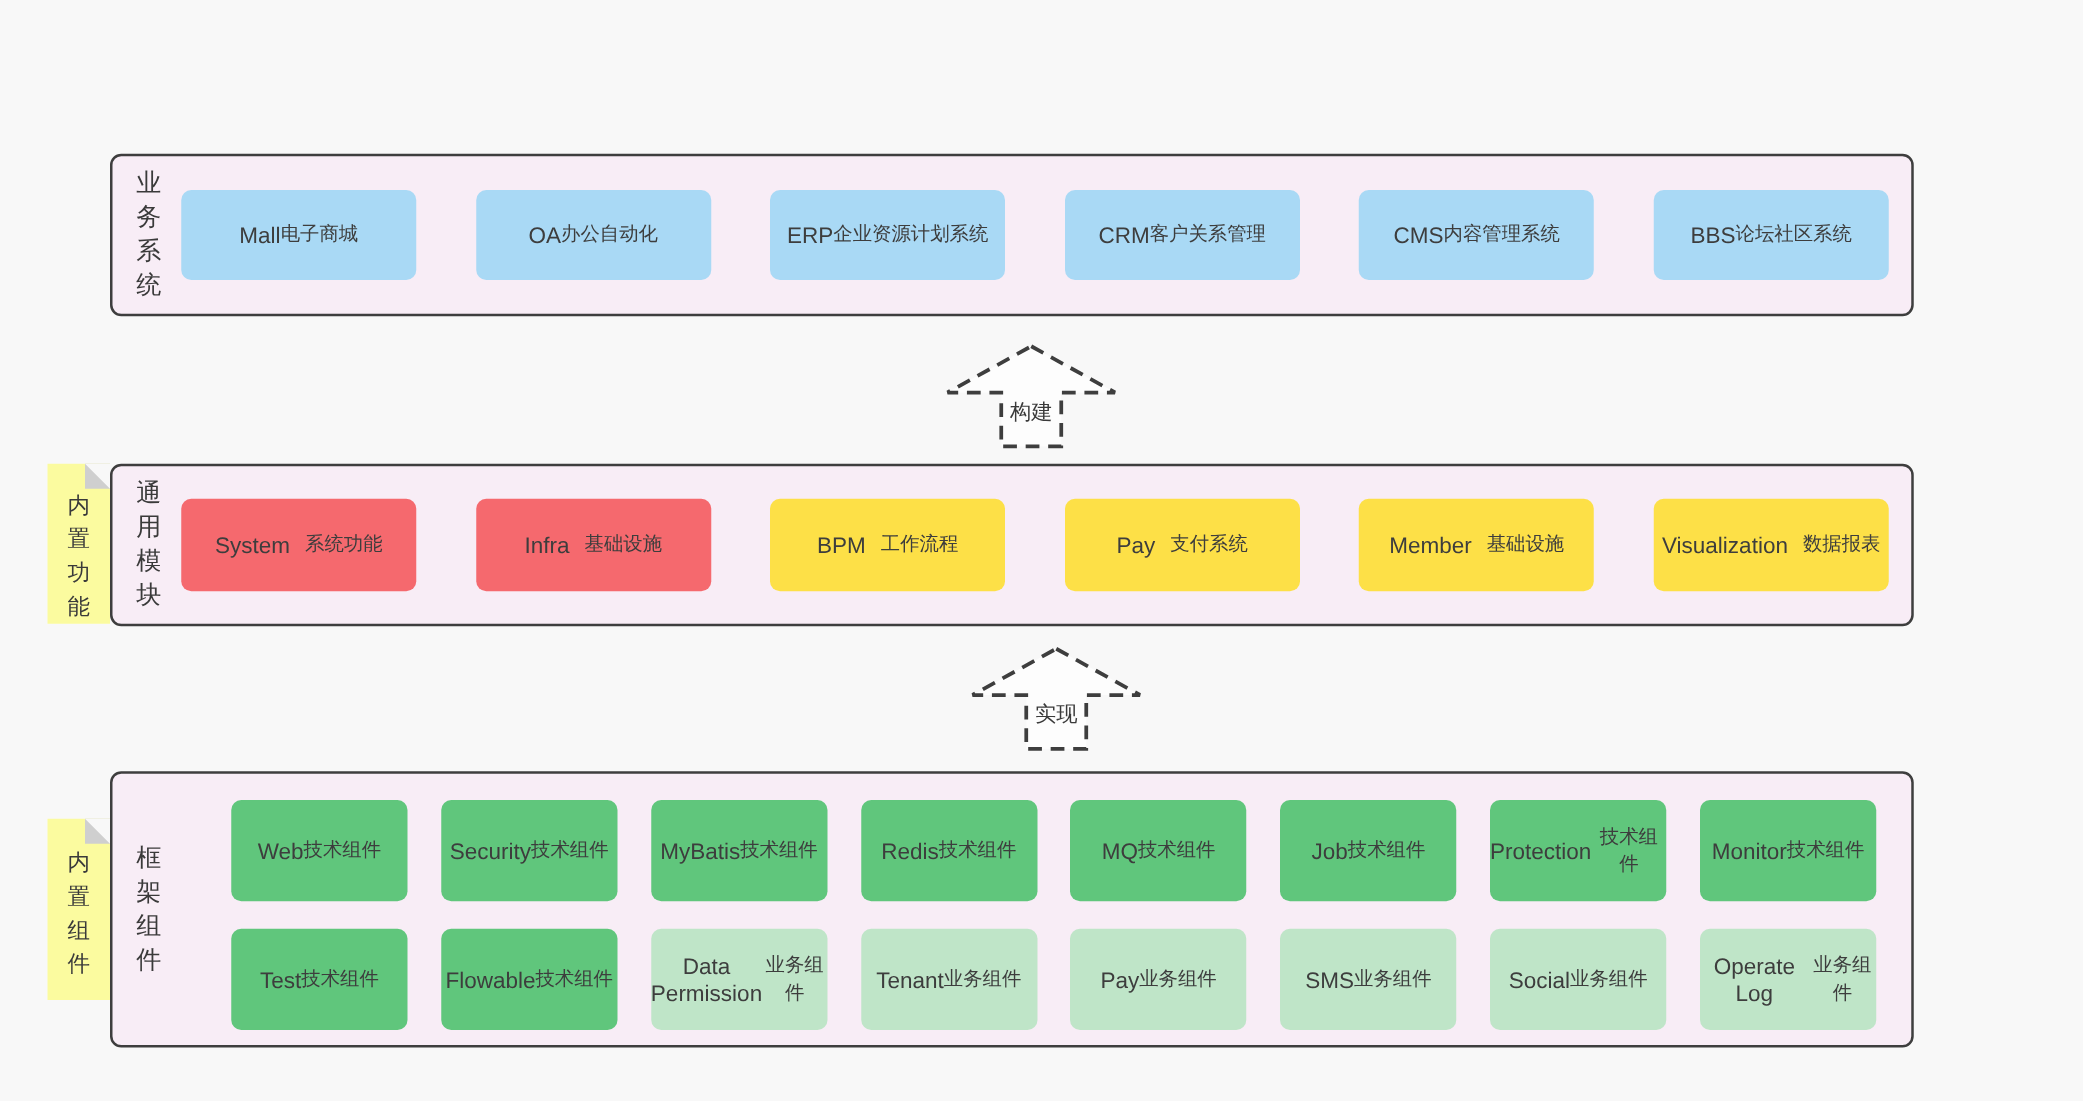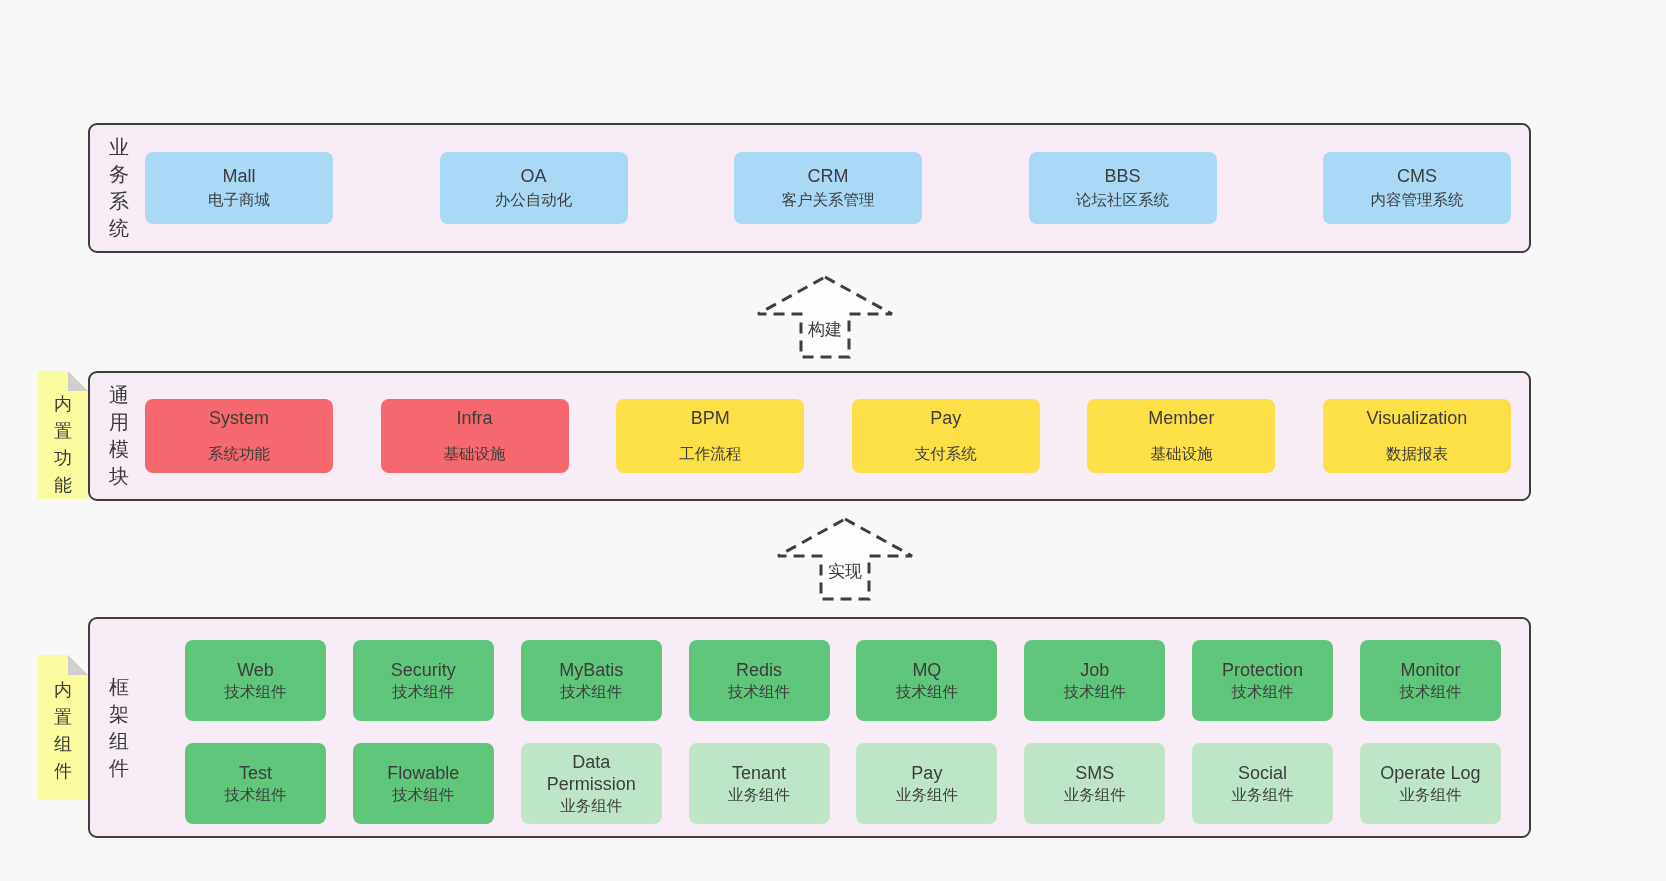--- a/index.html
+++ b/index.html
@@ -20,21 +20,21 @@
     font-size:20px;line-height:27px;color:#3a3a3a;
   }
   .boxes{
     position:absolute;left:55px;right:18px;top:0;bottom:0;
     display:flex;justify-content:space-between;align-items:center;
   }
   #sec-components .boxes{top:auto;bottom:auto;height:81px;right:28px;align-items:stretch;padding-left:40px;}
   #sec-components .boxes.row1{top:21px;}
   #sec-components .boxes.row2{top:124px;}
   .box{
-    border-radius:8px;display:flex;flex-direction:column;justify-content:center;
+    border-radius:8px;display:flex;flex-direction:row;justify-content:center;
     align-items:center;text-align:center;
   }
   #sec-business .box{width:188px;height:72px;}
   #sec-modules .box{width:188px;height:74px;gap:12px;}
   #sec-components .box{width:141px;height:81px;}
   .box .en{font-size:18px;line-height:24px;white-space:pre-line;}
   .box .zh{font-size:15.5px;line-height:24px;}
   #sec-components .box .en{line-height:22px;}
   #sec-components .box .zh{line-height:22px;}
   .c-blue{background:#a9d9f5;}
@@ -80,30 +80,34 @@
     <div class="boxes">
         <div class="box c-blue">
           <div class="en">Mall</div>
           <div class="zh">电子商城</div>
         </div>
         <div class="box c-blue">
           <div class="en">OA</div>
           <div class="zh">办公自动化</div>
         </div>
         <div class="box c-blue">
+          <div class="en">ERP</div>
+          <div class="zh">企业资源计划系统</div>
+        </div>
+        <div class="box c-blue">
           <div class="en">CRM</div>
           <div class="zh">客户关系管理</div>
         </div>
         <div class="box c-blue">
+          <div class="en">CMS</div>
+          <div class="zh">内容管理系统</div>
+        </div>
+        <div class="box c-blue">
           <div class="en">BBS</div>
           <div class="zh">论坛社区系统</div>
-        </div>
-        <div class="box c-blue">
-          <div class="en">CMS</div>
-          <div class="zh">内容管理系统</div>
         </div>
       </div>
   </div>
 
   <div class="arrow" id="arrow-build">
     <svg viewBox="0 0 140 86">
       <polygon points="70,3 137,40 94,40 94,83 46,83 46,40 3,40"></polygon>
     </svg>
     <span class="arrow-label">构建</span>
   </div>

